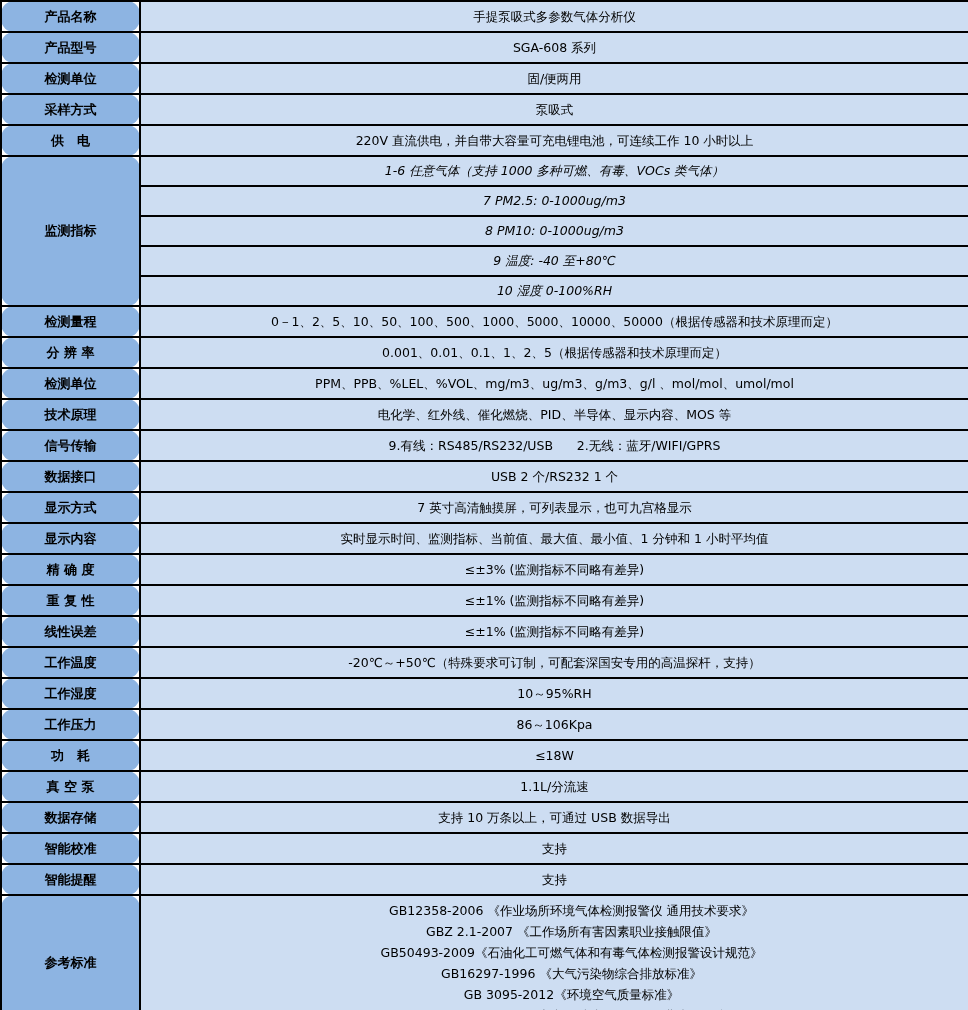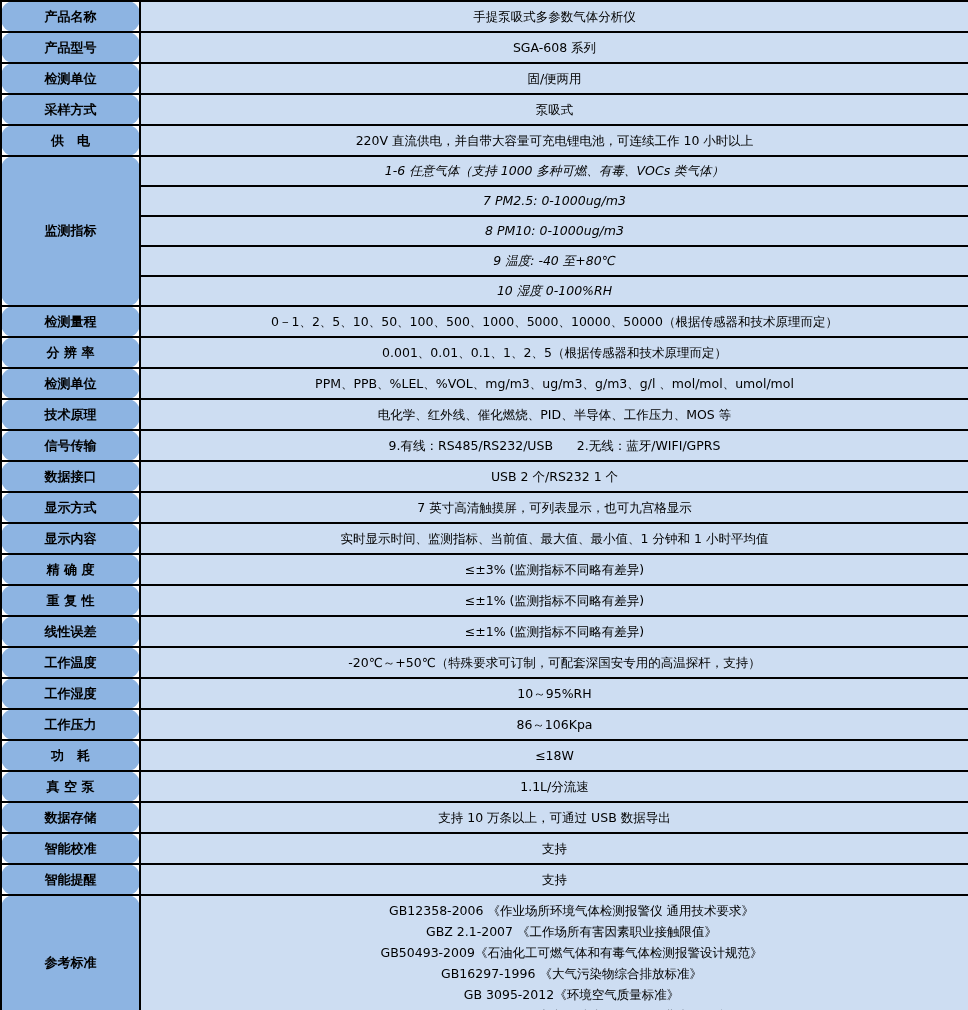--- a/index.html
+++ b/index.html
@@ -99,21 +99,21 @@
       <tr class="r">
         <td class="label">分 辨 率</td>
         <td class="value">0.001、0.01、0.1、1、2、5（根据传感器和技术原理而定）</td>
       </tr>
       <tr class="r">
         <td class="label">检测单位</td>
         <td class="value">PPM、PPB、%LEL、%VOL、mg/m3、ug/m3、g/m3、g/l 、mol/mol、umol/mol</td>
       </tr>
       <tr class="r">
         <td class="label">技术原理</td>
-        <td class="value">电化学、红外线、催化燃烧、PID、半导体、工作压力、MOS 等</td>
+        <td class="value">电化学、红外线、催化燃烧、PID、半导体、显示内容、MOS 等</td>
       </tr>
       <tr class="r">
         <td class="label">信号传输</td>
         <td class="value">9.有线：RS485/RS232/USB      2.无线：蓝牙/WIFI/GPRS</td>
       </tr>
       <tr class="r">
         <td class="label">数据接口</td>
         <td class="value">USB 2 个/RS232 1 个</td>
       </tr>
       <tr class="r">

